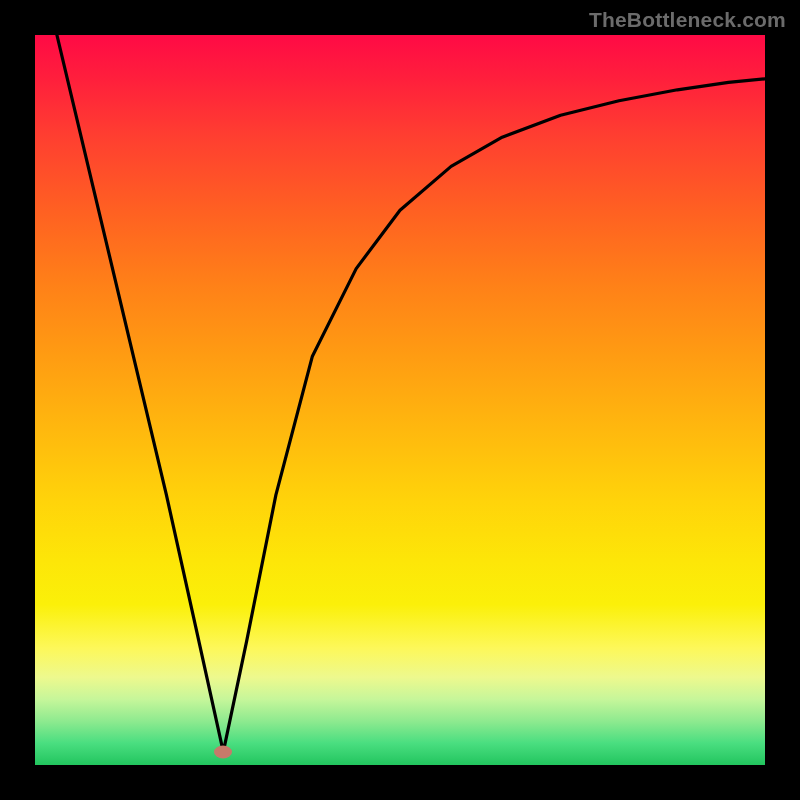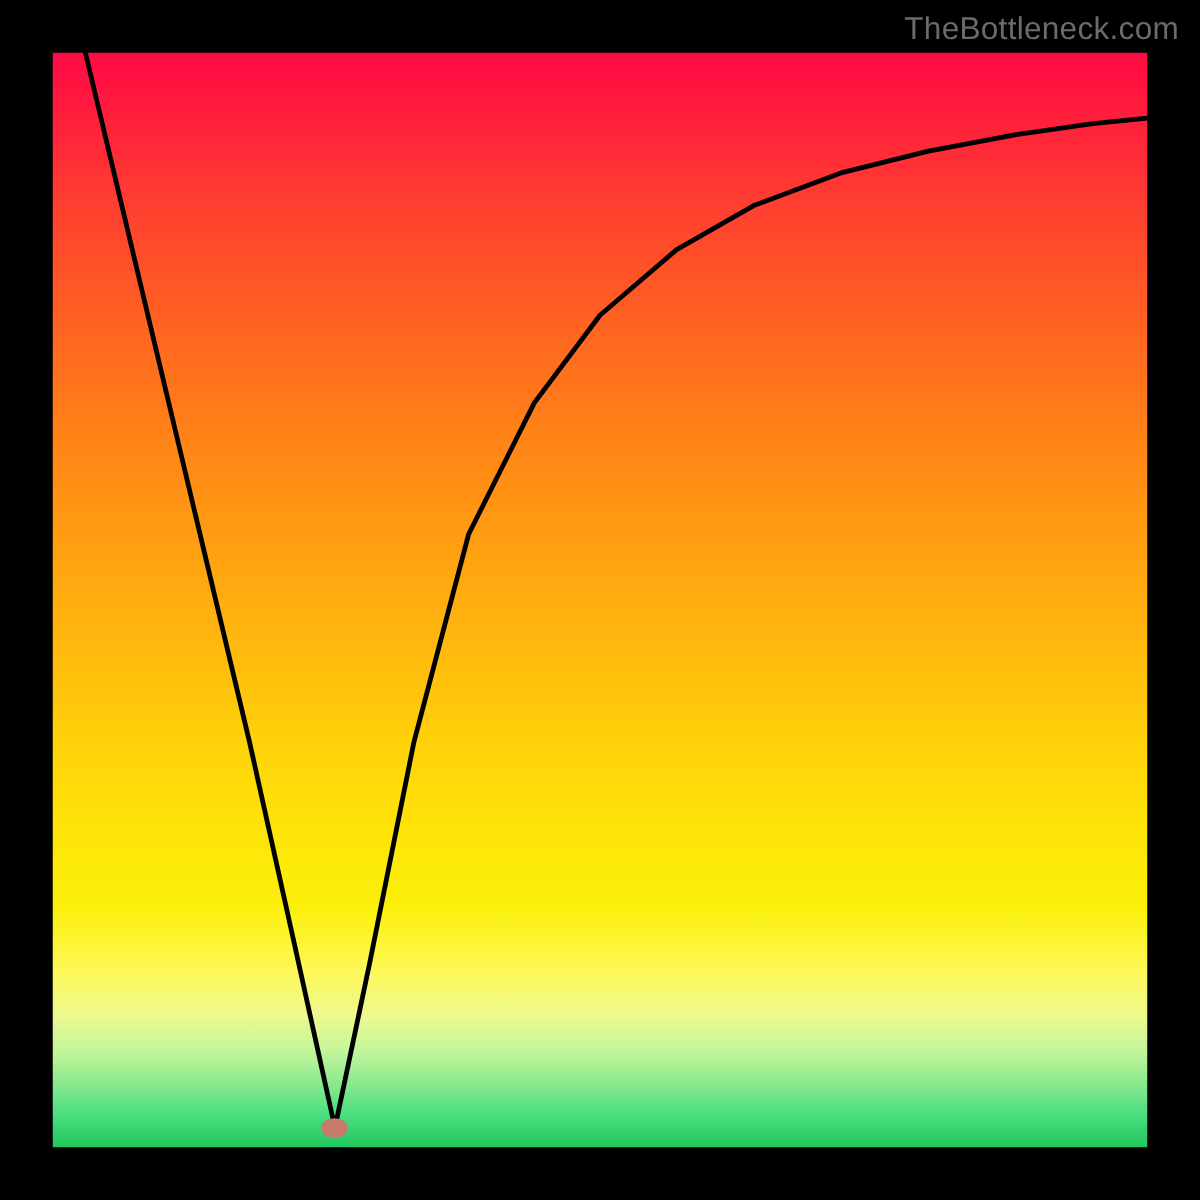--- a/index.html
+++ b/index.html
@@ -68,21 +68,21 @@
     border-radius: 50%;
     background: #c77a6a;
     transform: translate(-50%, -50%);
   }
   .watermark {
     position: absolute;
     top: 8px;
     right: 14px;
     color: #6b6b6b;
     font-size: 21px;
-    font-weight: 400;
+    font-weight: 700;
     letter-spacing: 0.2px;
     user-select: none;
   }
 </style>
 </head>
 <body>
 
 <div class="frame">
 
   <div class="watermark">TheBottleneck.com</div>

